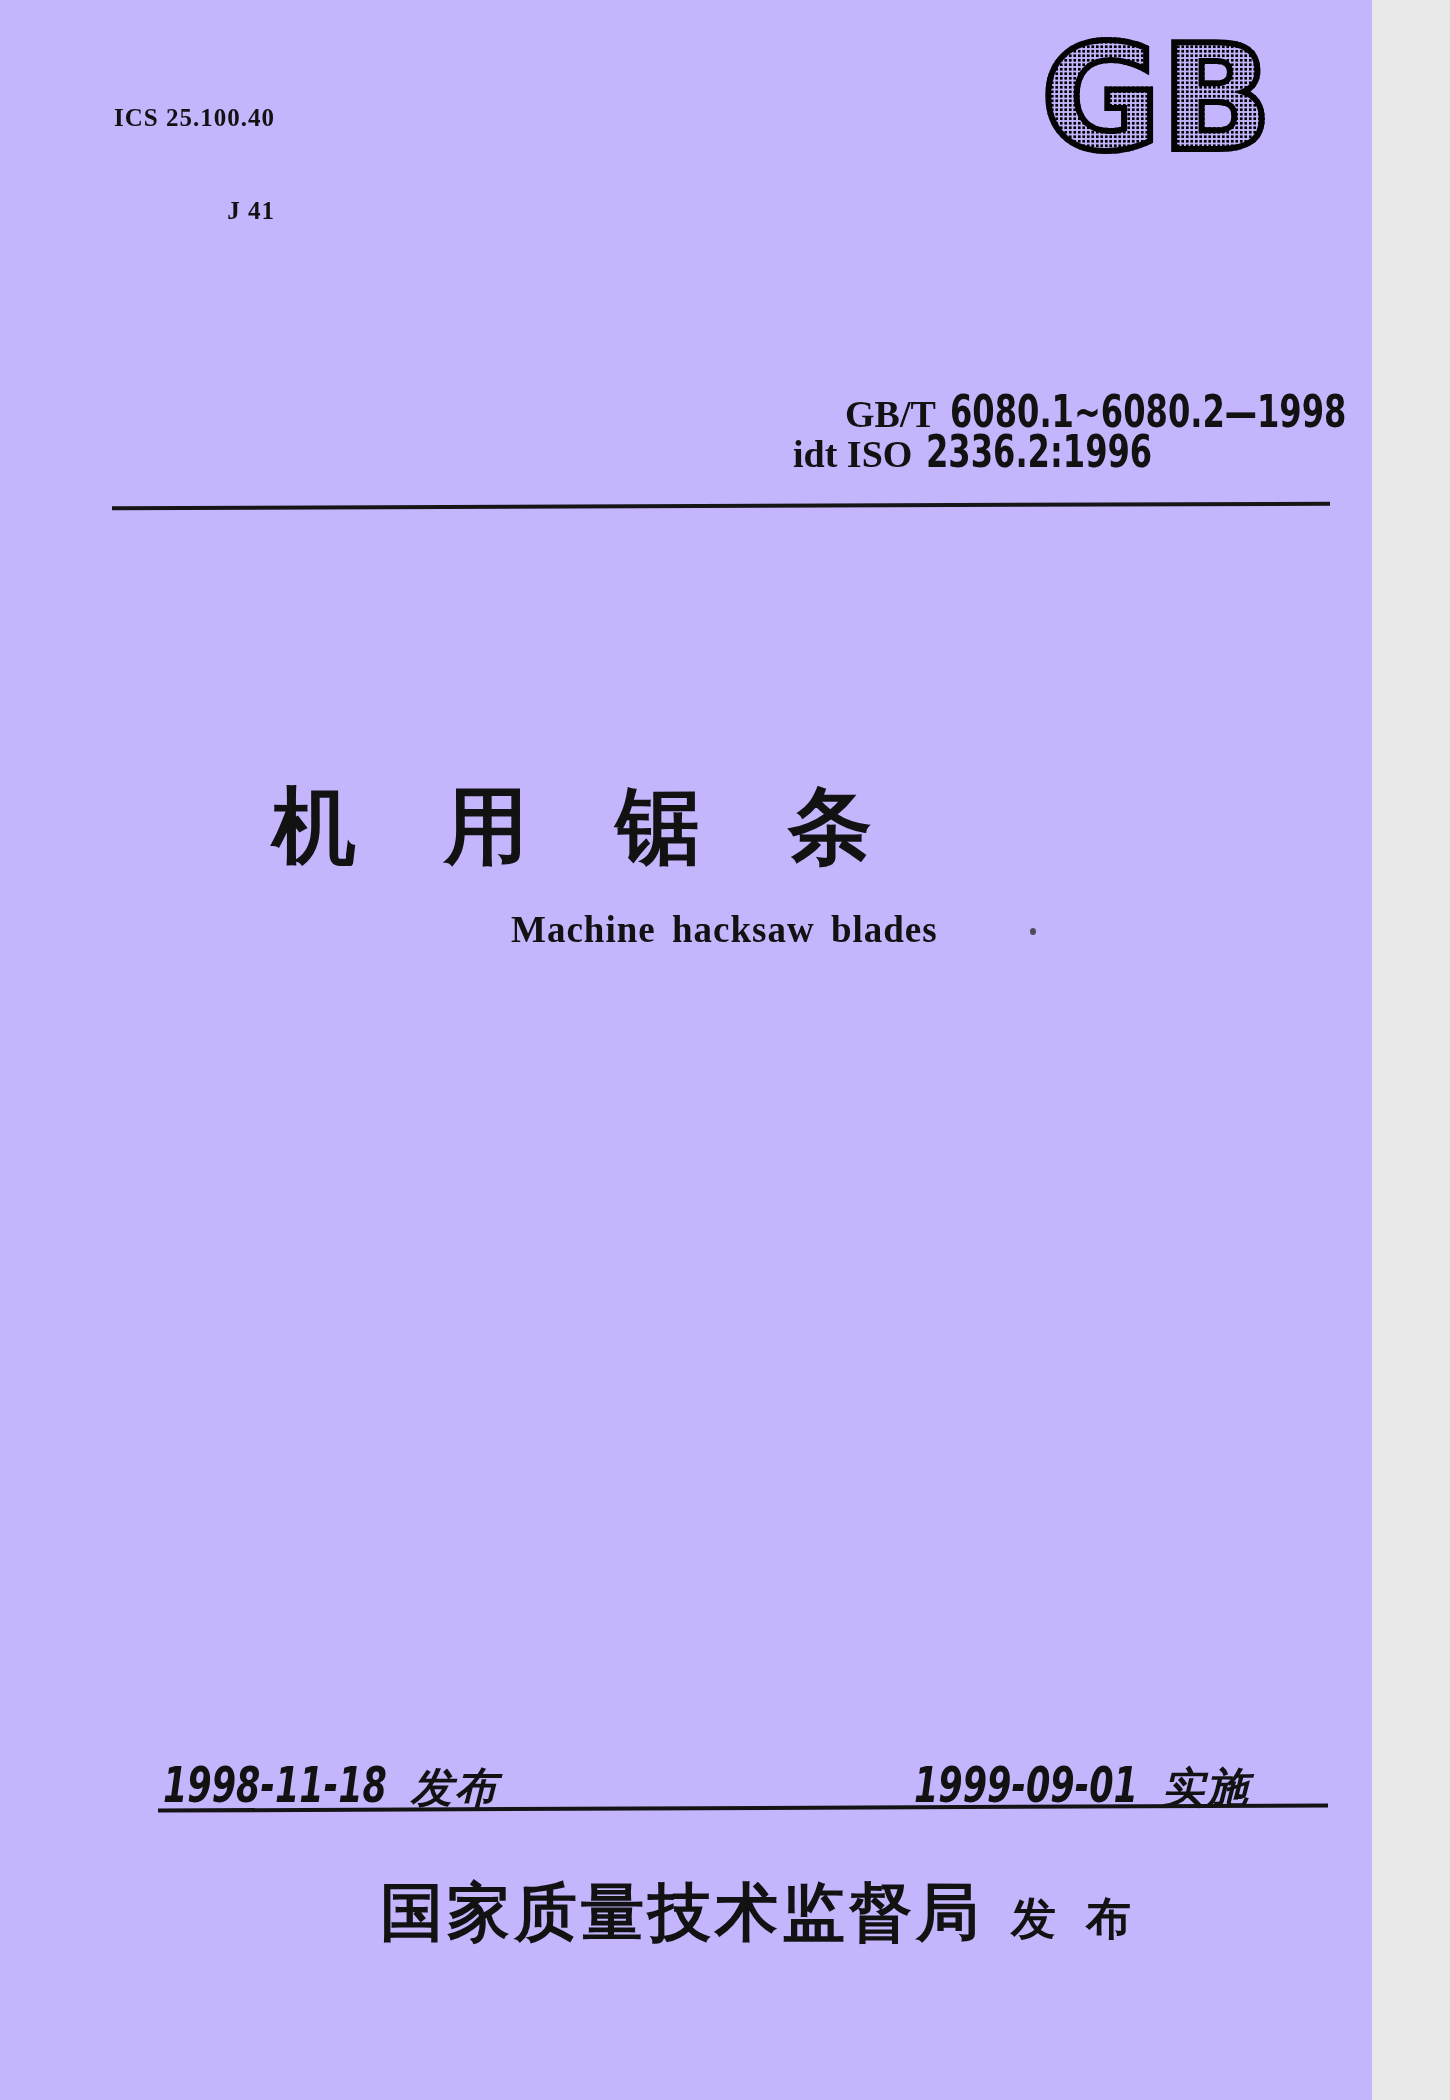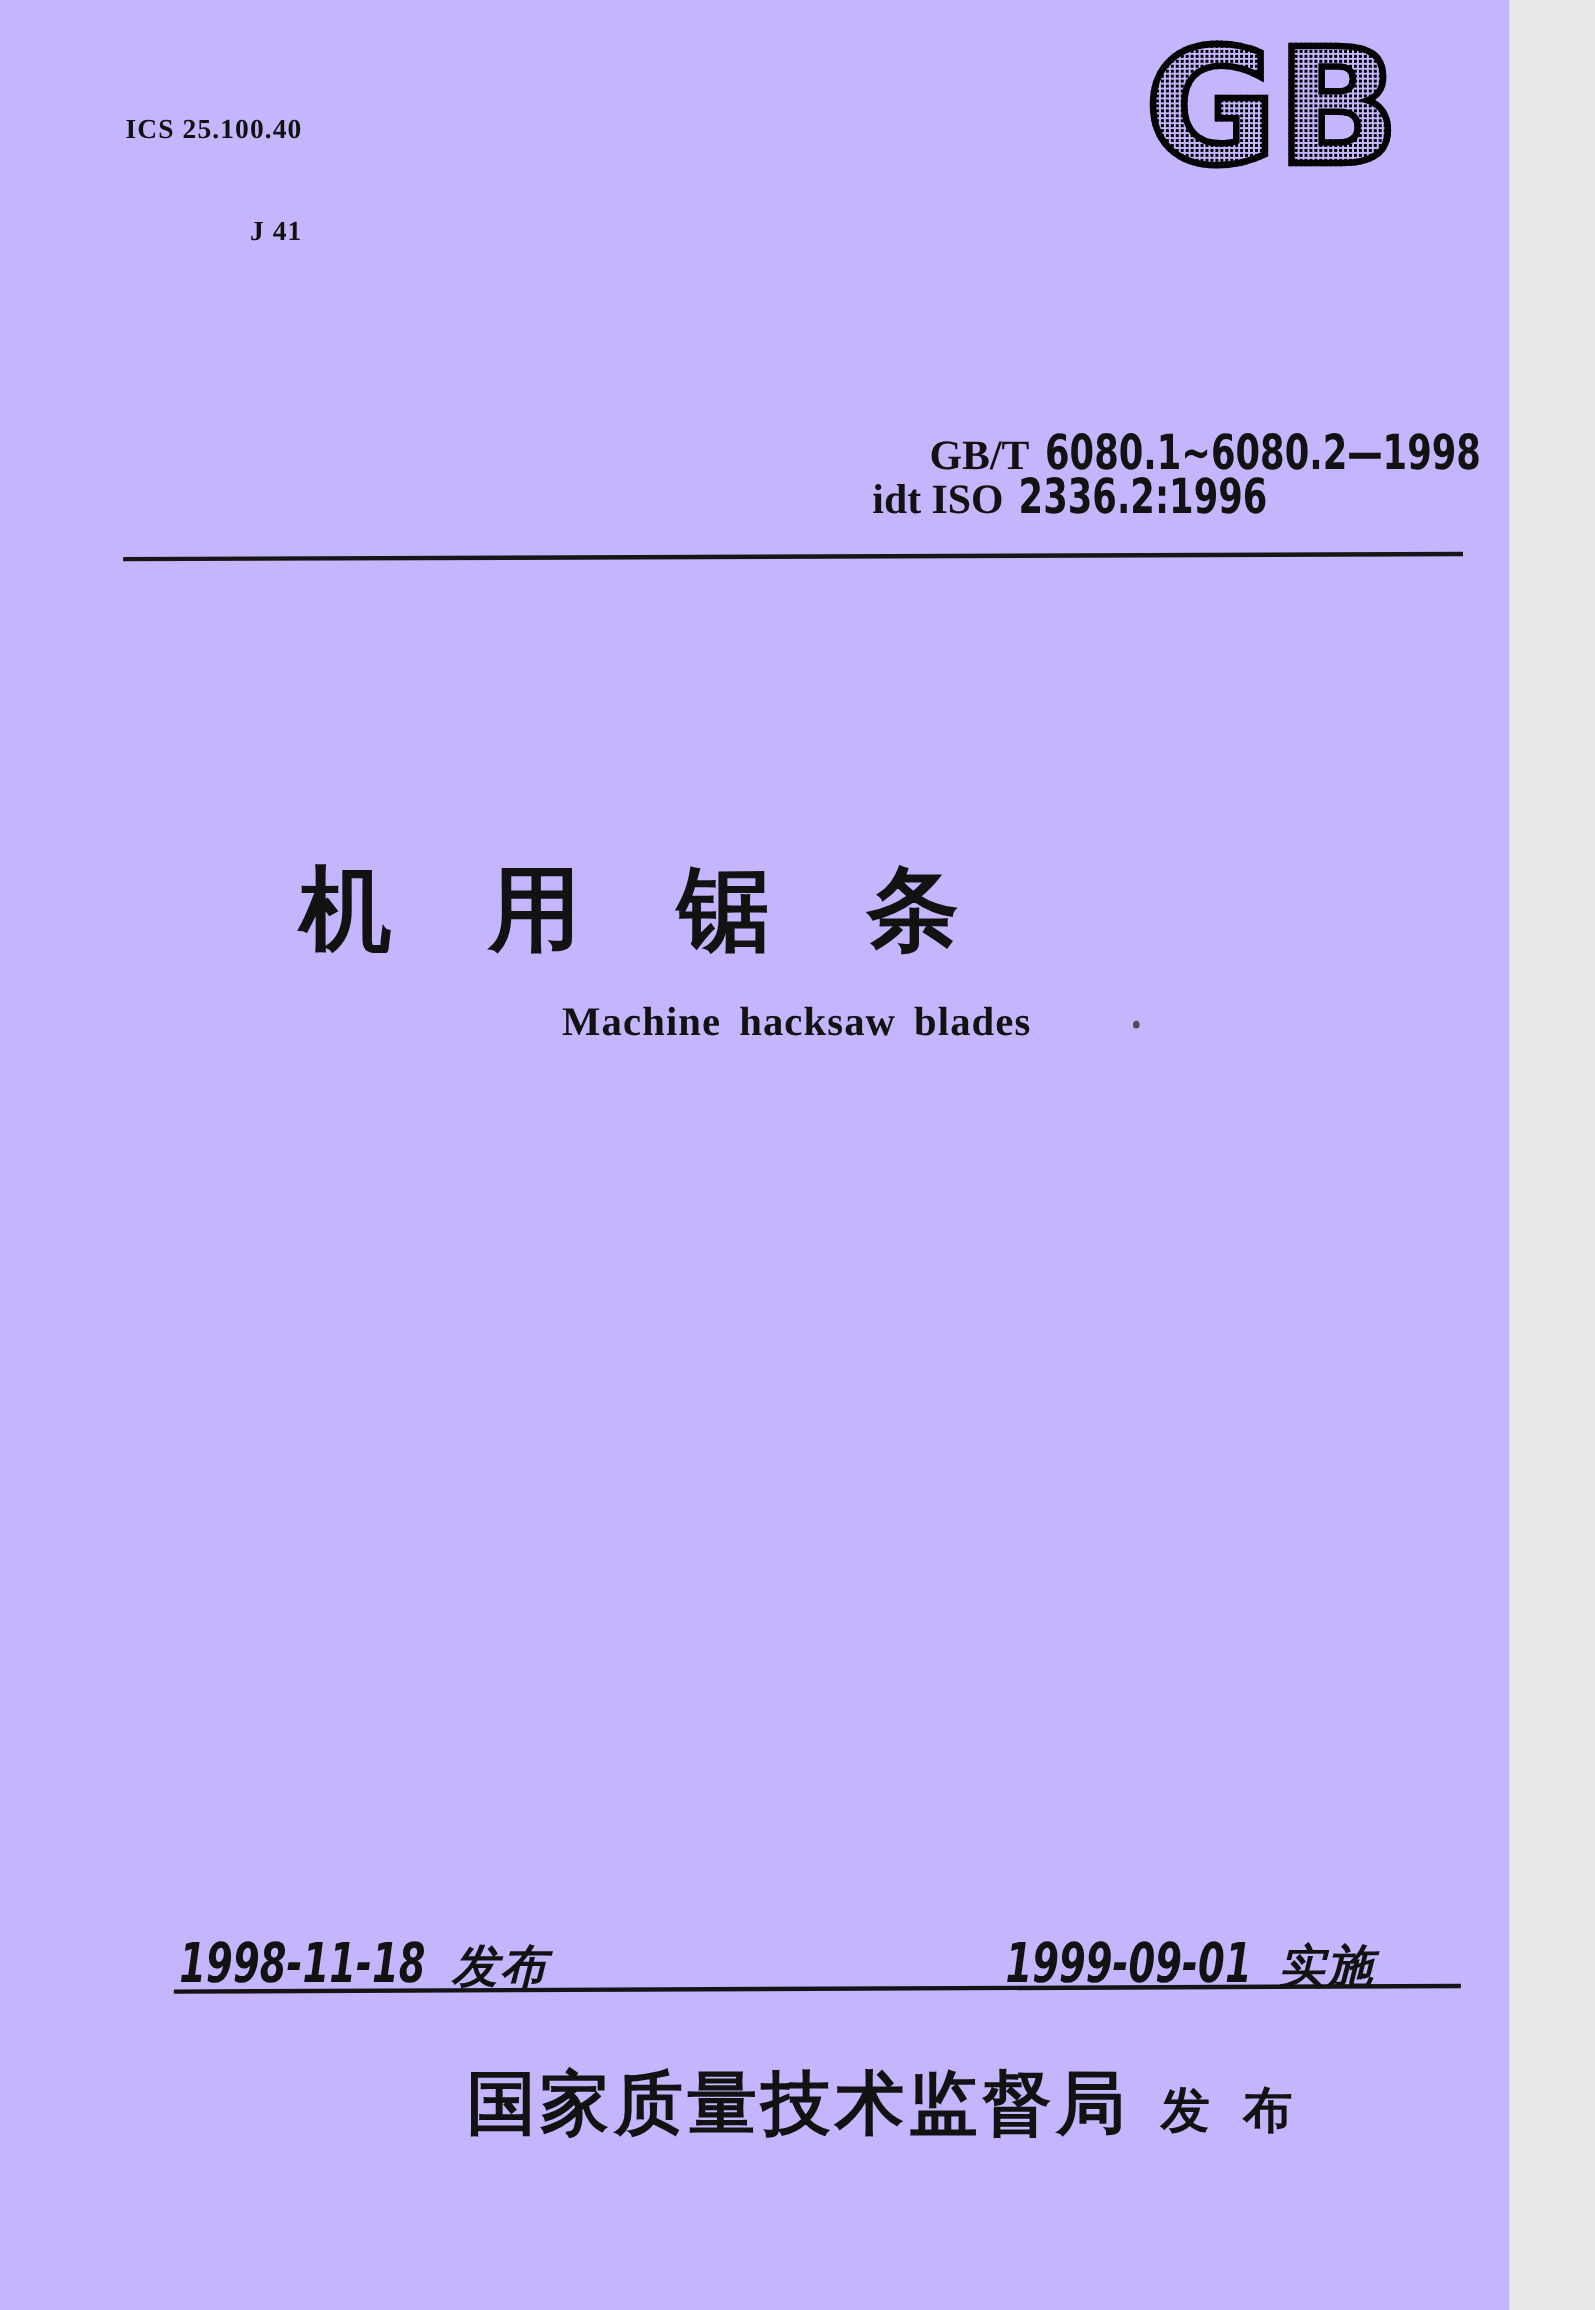--- a/index.html
+++ b/index.html
@@ -95,21 +95,21 @@
     font-family:"Liberation Sans","DejaVu Sans",sans-serif;
     font-weight:bold;font-size:42px;margin-left:10px;letter-spacing:2px;
   }
   .rule-bottom{
     position:absolute;left:158px;top:1806px;width:1170px;height:4px;
     background:#141414;transform:rotate(-0.25deg);
   }
   
   .publisher-row{
     position:absolute;left:380px;top:1870px;
-    display:flex;align-items:baseline;white-space:nowrap;margin-left:44px;
+    display:flex;align-items:baseline;white-space:nowrap;
   }
   .publisher-name{
     font-family:"Liberation Serif","DejaVu Serif",serif;
     font-weight:900;font-size:63px;letter-spacing:4px;
   }
   .publisher-action{
     font-family:"Liberation Sans","DejaVu Sans",sans-serif;
     font-weight:bold;font-size:45px;letter-spacing:30px;margin-left:28px;
   }
 </style>

